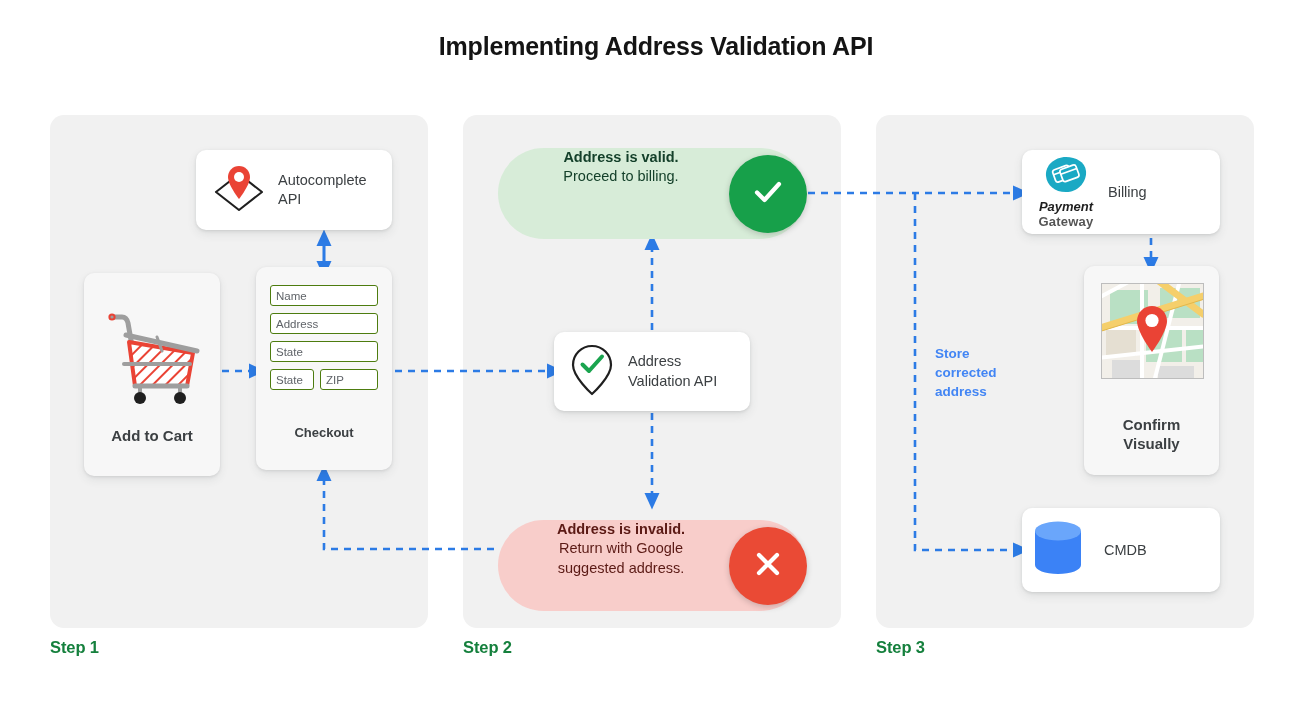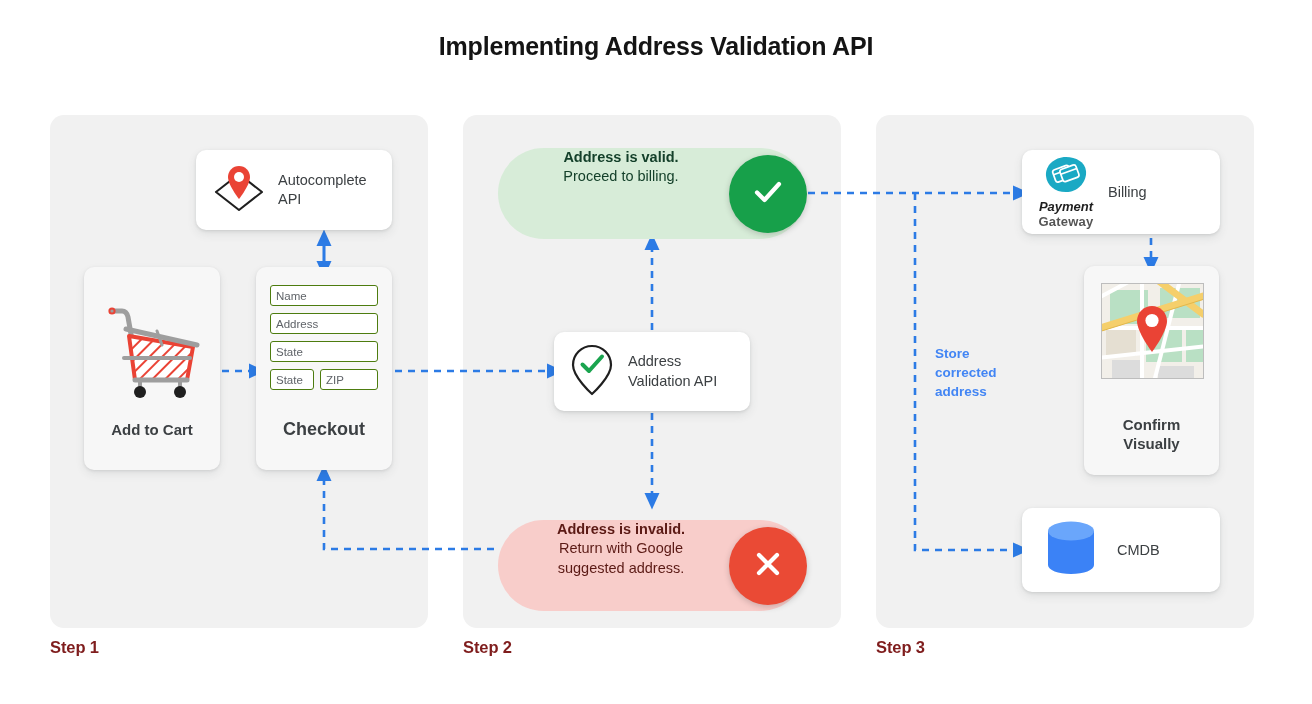--- a/index.html
+++ b/index.html
@@ -19,21 +19,21 @@
 
   
   .panel{
     position:absolute;background:#f1f1f1;border-radius:14px;
   }
   #panel1{left:50px;top:115px;width:378px;height:513px;}
   #panel2{left:463px;top:115px;width:378px;height:513px;}
   #panel3{left:876px;top:115px;width:378px;height:513px;}
 
   .step-label{
-    position:absolute;top:638px;font-size:16.5px;font-weight:bold;color:#7f1d1d;
+    position:absolute;top:638px;font-size:16.5px;font-weight:bold;color:#15803d;
     letter-spacing:-.1px;
   }
   #step1lbl{left:50px;}
   #step2lbl{left:463px;}
   #step3lbl{left:876px;text-align:center;}
 
   
   .card{
     position:absolute;background:#ffffff;border-radius:10px;
     box-shadow:0 1px 3px rgba(60,64,67,.14),0 4px 10px rgba(60,64,67,.10);
@@ -44,32 +44,32 @@
     box-shadow:0 1px 3px rgba(60,64,67,.13),0 4px 10px rgba(60,64,67,.09);
     box-sizing:border-box;
   }
 
   
   #autocomplete-card{left:196px;top:150px;width:196px;height:80px;
     display:flex;align-items:center;padding-left:16px;gap:12px;}
   #autocomplete-card .lbl{font-size:14.5px;color:#3c4043;line-height:1.33;}
 
   
-  #addcart-card{left:84px;top:267px;width:136px;height:203px;}
+  #addcart-card{left:84px;top:273px;width:136px;height:203px;}
   #addcart-card .lbl{
     position:absolute;left:0;bottom:32px;width:100%;text-align:center;
     font-size:15px;font-weight:bold;color:#3c4043;
   }
   #cart-icon{position:absolute;left:18px;top:34px;}
 
   
   #checkout-card{left:256px;top:267px;width:136px;height:203px;}
   #checkout-card .lbl{
     position:absolute;left:0;bottom:30px;width:100%;text-align:center;
-    font-size:18px;font-weight:bold;color:#3c4043;
+    font-size:13px;font-weight:bold;color:#3c4043;
   }
   .fields{position:absolute;left:14px;top:18px;width:108px;}
   .fld{
     border:1px solid #4d7c0f;border-radius:3px;background:#fff;
     height:21px;line-height:21px;font-size:11.5px;color:#5f6368;
     padding-left:5px;margin-bottom:7px;box-sizing:border-box;
     white-space:nowrap;overflow:hidden;
   }
   .fld.full{width:108px;}
   .fld.half-l{width:44px;display:inline-block;margin-right:6px;}
@@ -105,21 +105,21 @@
 
   #confirm-card{left:1084px;top:266px;width:135px;height:209px;}
   #confirm-card .lbl{
     position:absolute;left:0;bottom:22px;width:100%;text-align:center;
     font-size:15px;font-weight:bold;color:#3c4043;line-height:1.28;
   }
   #map-thumb{position:absolute;left:17px;top:17px;width:101px;height:94px;
     border:1px solid #bdbdbd;overflow:hidden;background:#e9e6df;}
 
   #cmdb-card{left:1022px;top:508px;width:198px;height:84px;
-    display:flex;align-items:center;padding-left:21px;gap:18px;}
+    display:flex;align-items:center;padding-left:8px;gap:18px;}
   #cmdb-card .lbl{font-size:14.5px;color:#3c4043;}
 
   
   #store-caption{
     position:absolute;left:935px;top:344px;width:100px;
     font-size:13.5px;font-weight:bold;color:#4285f4;line-height:1.42;
   }
 
   
   #wires{position:absolute;left:0;top:0;width:1312px;height:704px;pointer-events:none;}

